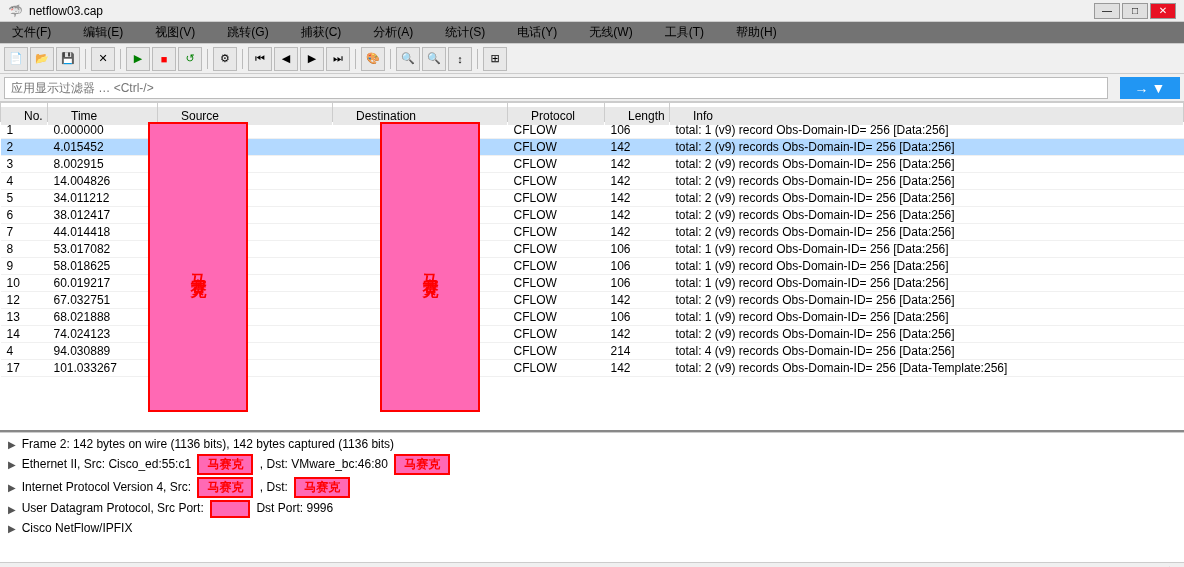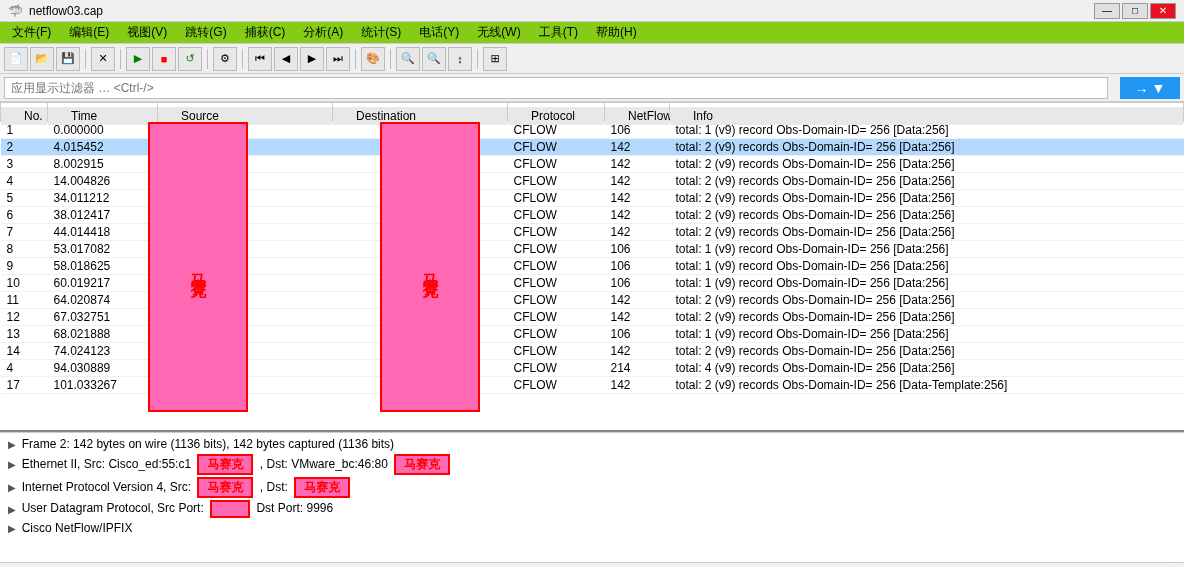--- a/index.html
+++ b/index.html
@@ -41,27 +41,27 @@
       border: 1px solid #999;
       display: flex;
       align-items: center;
       justify-content: center;
       font-size: 10px;
       cursor: pointer;
     }
 
     
     .menu-bar {
-      background: #84cc16;
+      background: #737373;
       height: 22px;
       display: flex;
       align-items: center;
       padding: 0 4px;
       border-bottom: 1px solid #ccc;
-      gap: 2px;
+      gap: 16px;
     }
     .menu-item {
       padding: 2px 8px;
       font-size: 12px;
       cursor: pointer;
       color: #000;
     }
 
     
     .toolbar {
@@ -311,21 +311,21 @@
 
 <div class="packet-table-container">
   <table class="packet-table">
     <thead>
       <tr>
         <th class="col-no">No.</th>
         <th class="col-time">Time</th>
         <th class="col-source">Source</th>
         <th class="col-dest">Destination</th>
         <th class="col-proto">Protocol</th>
-        <th class="col-len">NetFlow</th>
+        <th class="col-len">Length</th>
         <th class="col-info">Info</th>
       </tr>
     </thead>
     <tbody id="packet-tbody">
     <tr>
           <td>1</td>
           <td>0.000000</td>
           <td></td>
           <td></td>
           <td>CFLOW</td>
@@ -405,29 +405,20 @@
           <td>total: 1 (v9) record Obs-Domain-ID= 256 [Data:256]</td>
         </tr>
         <tr>
           <td>10</td>
           <td>60.019217</td>
           <td></td>
           <td></td>
           <td>CFLOW</td>
           <td>106</td>
           <td>total: 1 (v9) record Obs-Domain-ID= 256 [Data:256]</td>
-        </tr>
-        <tr>
-          <td>11</td>
-          <td>64.020874</td>
-          <td></td>
-          <td></td>
-          <td>CFLOW</td>
-          <td>142</td>
-          <td>total: 2 (v9) records Obs-Domain-ID= 256 [Data:256]</td>
         </tr>
         <tr>
           <td>12</td>
           <td>67.032751</td>
           <td></td>
           <td></td>
           <td>CFLOW</td>
           <td>142</td>
           <td>total: 2 (v9) records Obs-Domain-ID= 256 [Data:256]</td>
         </tr>

